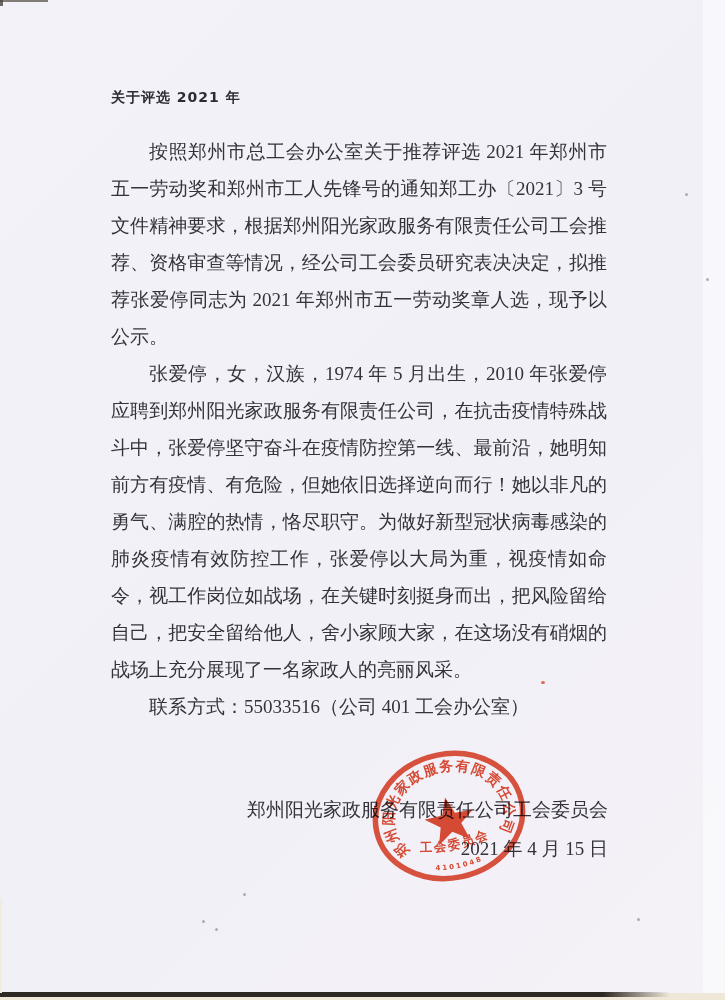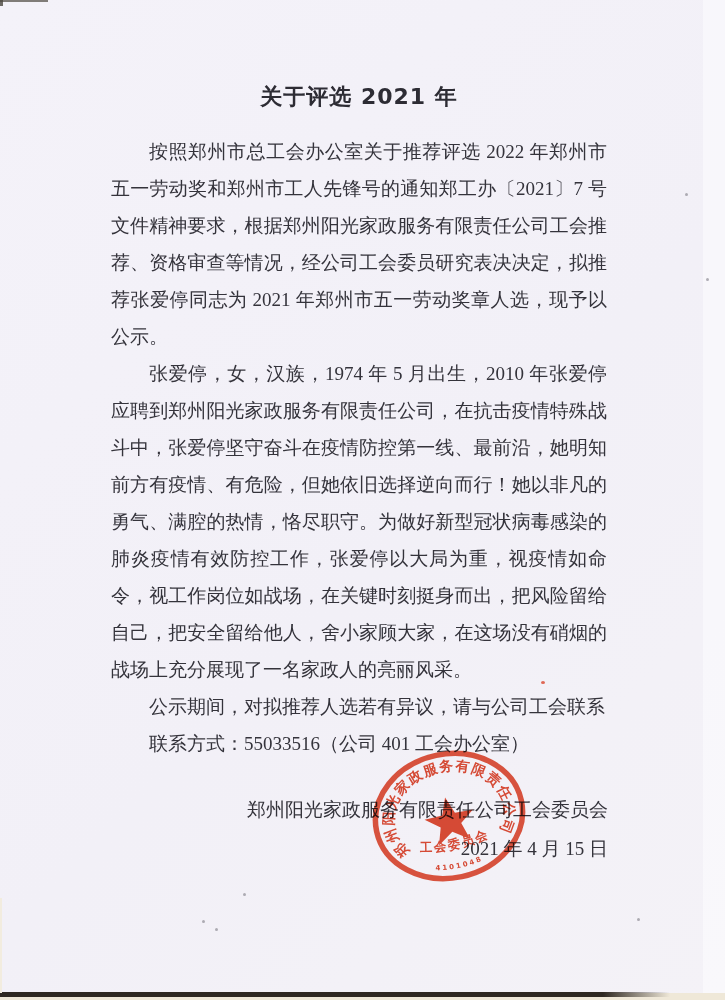--- a/index.html
+++ b/index.html
@@ -10,22 +10,22 @@
     background:#f3f1f8;
     background-image:linear-gradient(135deg, #f4f2f9 0%, #f2f0f7 55%, #f4f2f7 100%);
     overflow:hidden;
     font-family:"Liberation Serif","DejaVu Serif",serif;
     color:#34333b;
   }
   .content {
     position:absolute; left:111px; top:82px; width:496px;
   }
   .doc-title {
-    margin:0; text-align:center;
-    font-size:22px; font-weight:bold; line-height:30px;
+    margin:0; 
+    font-size:14px; font-weight:bold; line-height:30px;
     color:#2d2c34;
     font-family:"DejaVu Sans","Liberation Sans",sans-serif;
     letter-spacing:1px;
   }
   .doc-title + .doc-title { margin-top:13px; }
   .body-para {
     margin:0; font-size:19px; line-height:37px;
     text-align:justify; text-indent:2em;
     word-break:break-all;
   }
@@ -59,24 +59,23 @@
   .speck.red  { width:4px; height:3px; background:#d9452c; opacity:.8; }
 </style>
 </head>
 <body>
 
 <div class="page">
 
   <div class="content">
     <h1 class="doc-title">关于评选 2021 年</h1>
 
-    <p class="body-para first">按照郑州市总工会办公室关于推荐评选 2022 年郑州市五一劳动奖和郑州市工人先锋号的通知郑工办〔2021〕7 号文件精神要求，根据郑州阳光家政服务有限责任公司工会推荐、资格审查等情况，经公司工会委员研究表决决定，拟推荐张爱停同志为 2021 年郑州市五一劳动奖章人选，现予以公示。</p>
+    <p class="body-para first">按照郑州市总工会办公室关于推荐评选 2021 年郑州市五一劳动奖和郑州市工人先锋号的通知郑工办〔2021〕3 号文件精神要求，根据郑州阳光家政服务有限责任公司工会推荐、资格审查等情况，经公司工会委员研究表决决定，拟推荐张爱停同志为 2021 年郑州市五一劳动奖章人选，现予以公示。</p>
     <p class="body-para">张爱停，女，汉族，1974 年 5 月出生，2010 年张爱停应聘到郑州阳光家政服务有限责任公司，在抗击疫情特殊战斗中，张爱停坚守奋斗在疫情防控第一线、最前沿，她明知前方有疫情、有危险，但她依旧选择逆向而行！她以非凡的勇气、满腔的热情，恪尽职守。为做好新型冠状病毒感染的肺炎疫情有效防控工作，张爱停以大局为重，视疫情如命令，视工作岗位如战场，在关键时刻挺身而出，把风险留给自己，把安全留给他人，舍小家顾大家，在这场没有硝烟的战场上充分展现了一名家政人的亮丽风采。</p>
 
-    <p class="info-line">公示期间，对拟推荐人选若有异议，请与公司工会联系</p>
     <p class="info-line">联系方式：55033516（公司 401 工会办公室）</p>
   </div>
 
   <div class="signature-block">
     <div class="sig-line">郑州阳光家政服务有限责任公司工会委员会</div>
     <div class="sig-date">2021 年 4 月 15 日</div>
   </div>
 
   <svg class="seal" viewBox="0 0 178 152" aria-hidden="true">
     <ellipse cx="89" cy="76" rx="74" ry="62" fill="none" stroke="#dd3a20" stroke-width="5.5" opacity="0.95"></ellipse>

